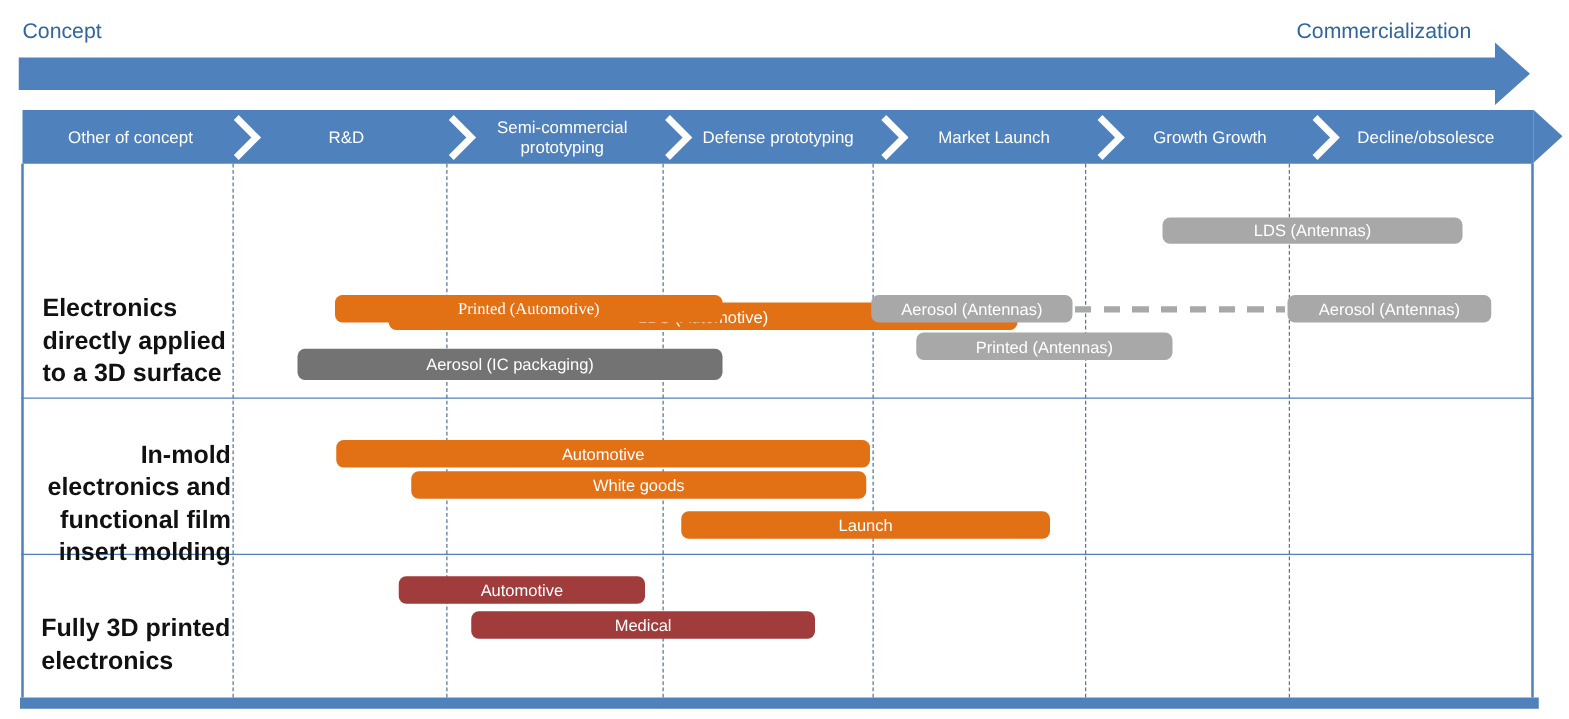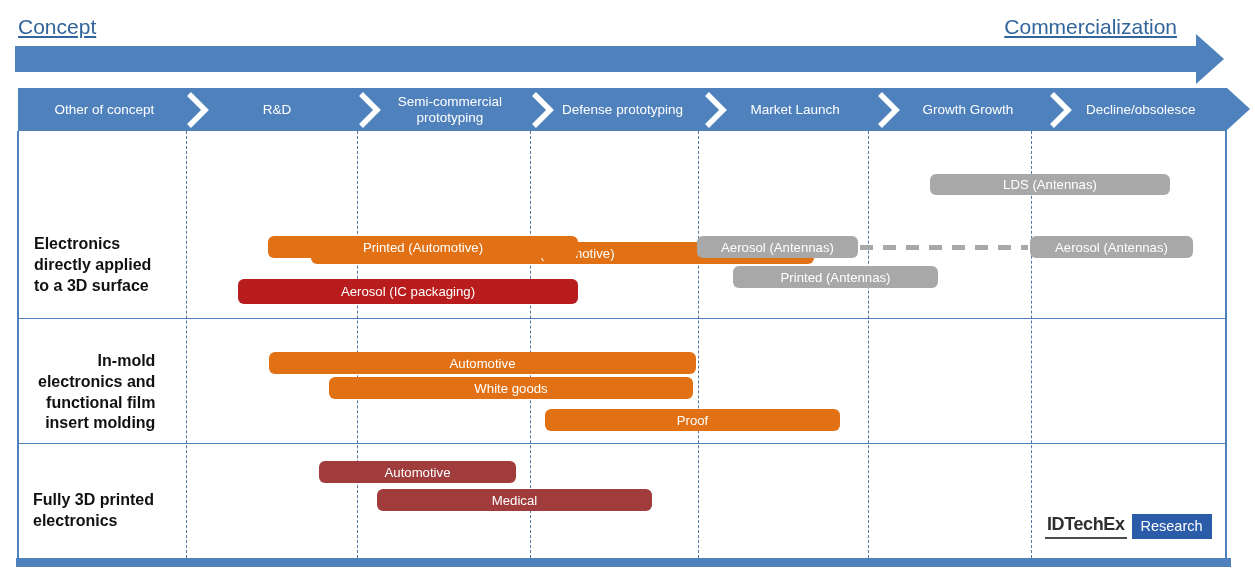--- a/index.html
+++ b/index.html
@@ -6,21 +6,21 @@
     --header-blue:#4F81BD;
     --axis-label-blue:#31659B;
     --gridline-blue:#54779E;
     --logo-blue:#2A5CAA;
   }
   html,body{margin:0;padding:0;background:#fff;}
   .canvas{
     position:relative;width:1255px;height:575px;background:#fff;
     font-family:"Liberation Sans",sans-serif;overflow:hidden;
   }
-  .axis-label{position:absolute;top:15px;font-size:21px;color:var(--axis-label-blue);z-index:2;text-decoration:underline;}
+  .axis-label{position:absolute;top:15px;font-size:17px;color:var(--axis-label-blue);z-index:2;}
   #concept-label{left:18px;}
   #commercialization-label{right:78px;}
 
   .top-arrow-bar{position:absolute;left:15px;top:46px;width:1181px;height:26px;background:var(--header-blue);z-index:1;}
   .top-arrow-head{position:absolute;left:1196px;top:34px;width:0;height:0;
     border-top:25px solid transparent;border-bottom:25px solid transparent;
     border-left:28px solid var(--header-blue);z-index:1;}
 
   .stage-band{position:absolute;left:18px;top:88px;width:1209px;height:43px;background:var(--header-blue);
     display:flex;z-index:2;}
@@ -34,21 +34,21 @@
   .gridline{position:absolute;top:131px;height:427px;width:0;
     border-left:1px dashed var(--gridline-blue);z-index:1;}
   .body-border{position:absolute;top:131px;height:427px;width:2px;background:var(--header-blue);z-index:1;}
   #body-border-left{left:17px;}
   #body-border-right{left:1225px;}
   .section-separator{position:absolute;left:17px;width:1210px;height:1px;background:var(--header-blue);z-index:1;}
   #section-separator-1{top:318px;}
   #section-separator-2{top:443px;}
   .bottom-bar{position:absolute;left:16px;top:558px;width:1215px;height:9px;background:var(--header-blue);z-index:2;}
 
-  .section-label{position:absolute;font-weight:bold;font-size:16px;color:#111;
+  .section-label{position:absolute;font-weight:bold;font-size:20px;color:#111;
     white-space:pre-line;line-height:1.3;z-index:2;}
   #section-label-0{left:34px;top:234px;}
   #section-label-1{left:38px;top:351px;text-align:right;}
   #section-label-2{left:33px;top:490px;}
 
   .bar{position:absolute;border-radius:6px;color:#fff;font-size:13.2px;
     display:flex;align-items:center;justify-content:center;z-index:3;}
   .bar.wavy{text-decoration-line:underline;text-decoration-style:wavy;
     text-decoration-color:#E0544A;text-decoration-thickness:1px;text-underline-offset:3px;}
   .connector{position:absolute;height:5px;z-index:2;}
@@ -91,24 +91,20 @@
   <div class="section-label" id="section-label-0">Electronics
 directly applied
 to a 3D surface</div>
   <div class="section-label" id="section-label-1">In-mold
 electronics and
 functional film
 insert molding</div>
   <div class="section-label" id="section-label-2">Fully 3D printed
 electronics</div>
 
-  <div class="logo">
-    <span class="logo-wordmark">IDTechEx</span>
-    <span class="logo-research">Research</span>
-  </div>
 
 <svg width="24" height="38" class="chevron" style="left: 184.714px;">
       <polyline points="4,3 20,19 4,35" fill="none" stroke="#fff" stroke-width="5.5"></polyline>
     </svg>
     <svg width="24" height="38" class="chevron" style="left: 357.429px;">
       <polyline points="4,3 20,19 4,35" fill="none" stroke="#fff" stroke-width="5.5"></polyline>
     </svg>
     <svg width="24" height="38" class="chevron" style="left: 530.143px;">
       <polyline points="4,3 20,19 4,35" fill="none" stroke="#fff" stroke-width="5.5"></polyline>
     </svg>
@@ -122,24 +118,24 @@
       <polyline points="4,3 20,19 4,35" fill="none" stroke="#fff" stroke-width="5.5"></polyline>
     </svg>
     <div class="gridline" style="left: 186px;"></div>
     <div class="gridline" style="left: 357px;"></div>
     <div class="gridline" style="left: 530px;"></div>
     <div class="gridline" style="left: 698px;"></div>
     <div class="gridline" style="left: 868px;"></div>
     <div class="gridline" style="left: 1031px;"></div>
     <div class="bar" style="left: 915px; top: 174px; width: 240px; height: 21px; background: rgb(168, 168, 168); margin-left: 15px;">LDS (Antennas)</div>
     <div class="bar" style="left: 311px; top: 206px; width: 503px; height: 22px; background: rgb(226, 112, 20); margin-top: 36px;">LDS (Automotive)</div>
-    <div class="bar" style="left: 268px; top: 236px; width: 310px; height: 22px; background: rgb(226, 112, 20);">Printed (Automotive)</div>
+    <div class="bar" style="left: 268px; top: 236px; width: 310px; height: 22px; background: rgb(226, 112, 20); font-family: Liberation Serif, serif;">Printed (Automotive)</div>
     <div class="bar" style="left: 697px; top: 236px; width: 161px; height: 22px; background: rgb(168, 168, 168);">Aerosol (Antennas)</div>
     <div class="bar" style="left: 1030px; top: 236px; width: 163px; height: 22px; background: rgb(168, 168, 168);">Aerosol (Antennas)</div>
     <div class="bar" style="left: 733px; top: 266px; width: 205px; height: 22px; background: rgb(168, 168, 168);">Printed (Antennas)</div>
-    <div class="bar" style="left: 238px; top: 279px; width: 340px; height: 25px; background: #b91c1c;">Aerosol (IC packaging)</div>
+    <div class="bar" style="left: 238px; top: 279px; width: 340px; height: 25px; background: #737373;">Aerosol (IC packaging)</div>
     <div class="connector" style="left: 860px; top: 245px; width: 168px; background: repeating-linear-gradient(90deg, rgb(168, 168, 168) 0px, rgb(168, 168, 168) 13px, transparent 13px, transparent 23px);"></div>
     <div class="bar" style="left: 269px; top: 352px; width: 427px; height: 22px; background: rgb(226, 112, 20);">Automotive</div>
     <div class="bar" style="left: 329px; top: 377px; width: 364px; height: 22px; background: rgb(226, 112, 20); text-align: center;">White goods</div>
-    <div class="bar" style="left: 545px; top: 409px; width: 295px; height: 22px; background: rgb(226, 112, 20);">Proof</div>
+    <div class="bar" style="left: 545px; top: 409px; width: 295px; height: 22px; background: rgb(226, 112, 20);">Launch</div>
     <div class="bar" style="left: 319px; top: 461px; width: 197px; height: 22px; background: rgb(160, 60, 60);">Automotive</div>
     <div class="bar" style="left: 377px; top: 489px; width: 275px; height: 22px; background: rgb(160, 60, 60);">Medical</div>
   </div>
 
 </body></html>

